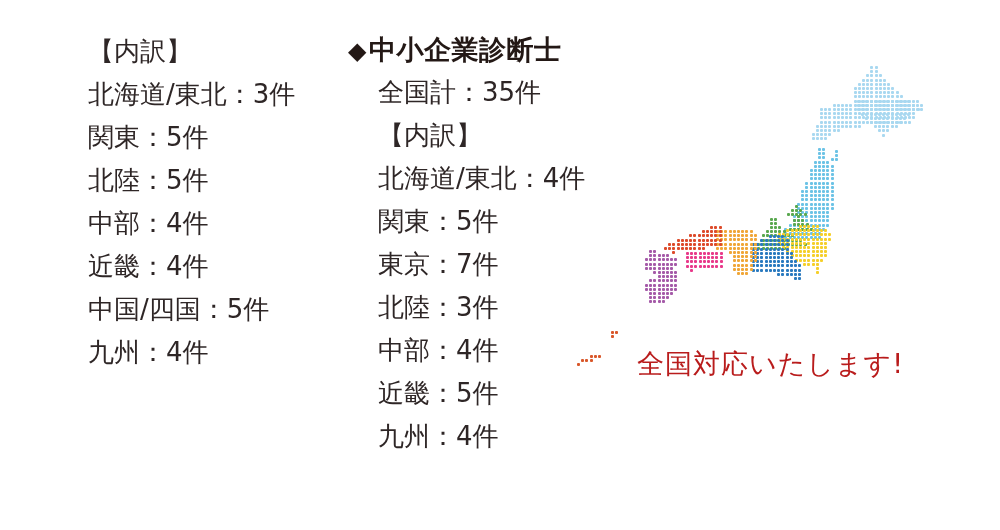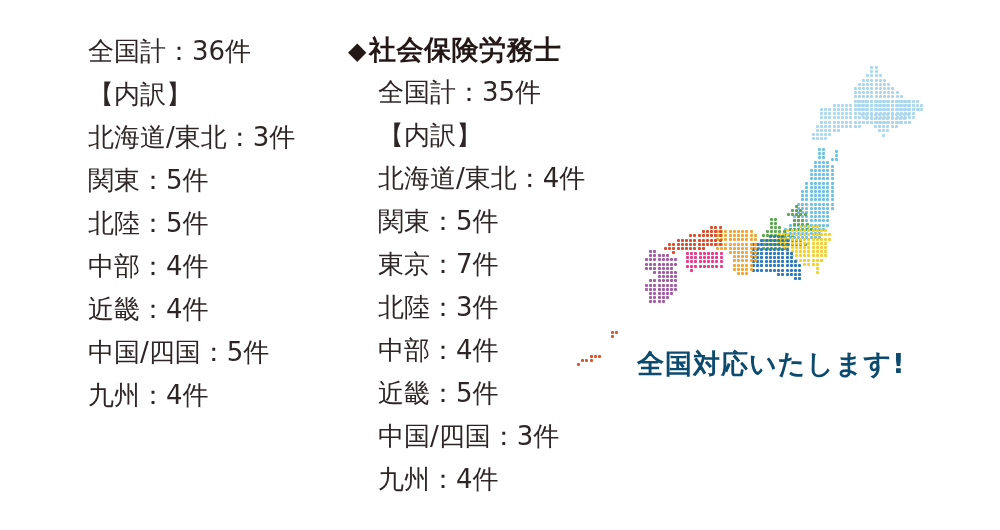--- a/index.html
+++ b/index.html
@@ -16,50 +16,48 @@
   }
   .heading .diamond { font-size: 24px; margin-right: 2px; }
   .line {
     font-size: 26px; line-height: 43px; padding-left: 30px; white-space: nowrap; color: #2e2626;
   }
   .map {
     position: absolute; left: 0; top: 0; width: 1000px; height: 530px;
   }
   .dot { position: absolute; width: 3px; height: 3px; border-radius: 1px; }
   .tagline {
-    position: absolute; left: 637px; top: 346px; font-size: 27px; font-weight: bold;
-    color: #0c4a6e; white-space: nowrap; letter-spacing: 1px;
+    position: absolute; left: 637px; top: 346px; font-size: 27px; font-weight: normal;
+    color: #b91c1c; white-space: nowrap; letter-spacing: 1px;
   }
 </style>
 </head>
 <body>
 
 <div class="col col-left">
-  <div class="line">全国計：36件</div>
   <div class="line">【内訳】</div>
   <div class="line">北海道/東北：3件</div>
   <div class="line">関東：5件</div>
   <div class="line">北陸：5件</div>
   <div class="line">中部：4件</div>
   <div class="line">近畿：4件</div>
   <div class="line">中国/四国：5件</div>
   <div class="line">九州：4件</div>
 </div>
 
 <div class="col col-right">
-  <div class="heading"><span class="diamond">◆</span><span>社会保険労務士</span></div>
+  <div class="heading"><span class="diamond">◆</span><span>中小企業診断士</span></div>
   <div class="line">全国計：35件</div>
   <div class="line">【内訳】</div>
   <div class="line">北海道/東北：4件</div>
   <div class="line">関東：5件</div>
   <div class="line">東京：7件</div>
   <div class="line">北陸：3件</div>
   <div class="line">中部：4件</div>
   <div class="line">近畿：5件</div>
-  <div class="line">中国/四国：3件</div>
   <div class="line">九州：4件</div>
 </div>
 
 <div class="map" id="japan-map">
     <div class="dot" style="left: 870.4px; top: 66px; background: rgb(169, 216, 240);"></div>
     <div class="dot" style="left: 874.6px; top: 66px; background: rgb(169, 216, 240);"></div>
     <div class="dot" style="left: 870.4px; top: 70.2px; background: rgb(169, 216, 240);"></div>
     <div class="dot" style="left: 874.6px; top: 70.2px; background: rgb(169, 216, 240);"></div>
     <div class="dot" style="left: 866.2px; top: 74.4px; background: rgb(169, 216, 240);"></div>
     <div class="dot" style="left: 870.4px; top: 74.4px; background: rgb(169, 216, 240);"></div>

